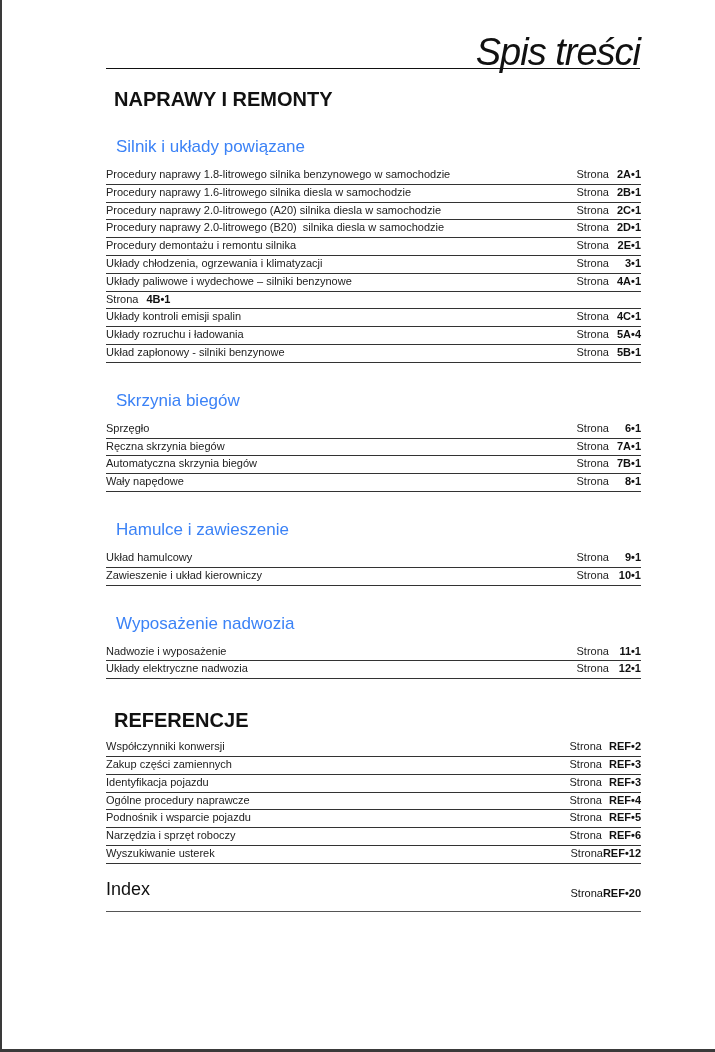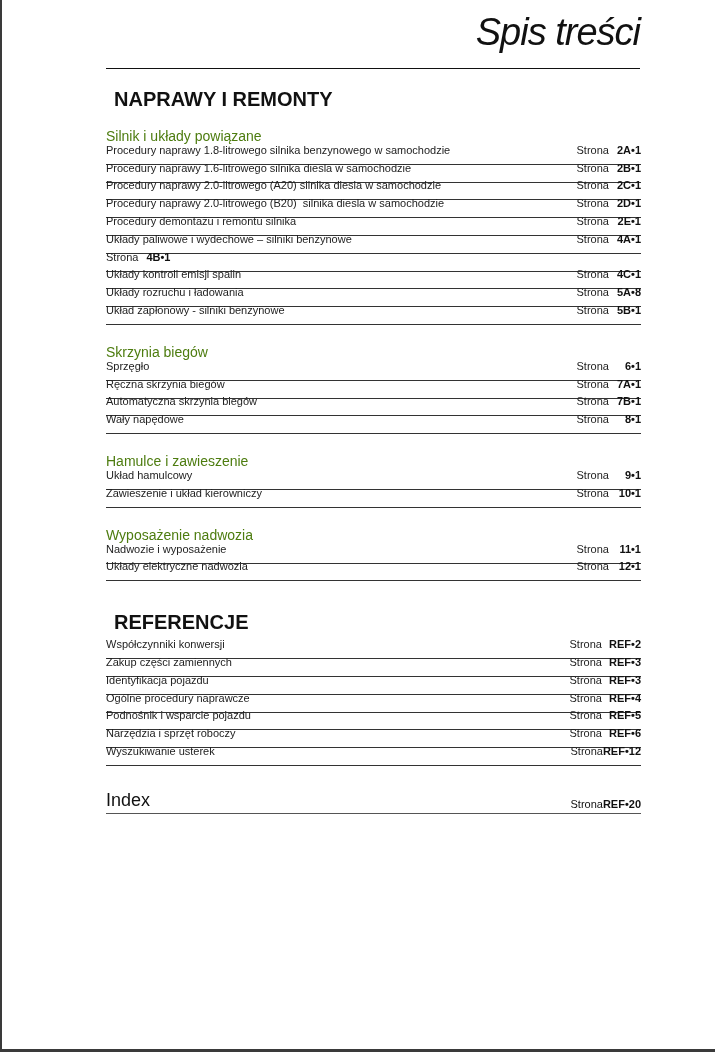--- a/index.html
+++ b/index.html
@@ -3,40 +3,40 @@
 <meta charset="utf-8">
 <style>
   html, body { margin:0; padding:0; }
   body {
     width:715px; height:1052px; background:#ffffff; position:relative; overflow:hidden;
     font-family:"Liberation Sans", sans-serif; color:#111;
   }
   .page-border-left { position:absolute; left:0; top:0; width:2px; height:1052px; background:#3a3a3a; }
   .page-border-bottom { position:absolute; left:0; bottom:0; width:715px; height:3px; background:#3a3a3a; }
   .title {
-    position:absolute; right:75px; top:8px; font-size:38px; font-style:italic;
+    position:absolute; right:75px; top:28px; font-size:38px; font-style:italic;
     letter-spacing:-1px; color:#111; line-height:48px;
   }
   .title-rule { position:absolute; left:106px; top:68px; width:534px; height:1px; background:#111; }
   .content { position:absolute; left:106px; top:78px; width:535px; }
   .part-heading { font-size:20px; font-weight:bold; line-height:26px; margin:8px; color:#111; }
-  .section-heading { font-size:14px; line-height:21px; margin:0; color:#4d7c0f; }
+  .section-heading { font-size:17px; line-height:21px; margin:10px; color:#3b82f6; }
   .row {
-    display:flex; justify-content:space-between; align-items:flex-end;
+    display:flex; justify-content:space-between; align-items:flex-start;
     height:17.8px; border-bottom:1.5px solid #333; box-sizing:border-box;
     font-size:11px; line-height:14px; padding-bottom:7px;
   }
   .row .label { color:#222; white-space:nowrap; }
   .row .page { white-space:nowrap; color:#222; }
   .row .page .num { font-weight:bold; color:#111; display:inline-block; text-align:right; }
   .gap-section { height:17px; }
   .gap-part { height:22px; }
   .index-row {
     display:flex; justify-content:space-between; align-items:flex-end;
-    border-bottom:1.5px solid #555; height:24px; box-sizing:border-box; padding-bottom:3px;
+    border-bottom:1.5px solid #555; height:24px; box-sizing:border-box; padding-bottom:12px;
   }
   .index-row .label { font-size:18px; line-height:20px; }
   .index-row .page { font-size:11px; }
   .index-row .page .num { font-weight:bold;margin-top:48px; }
 </style>
 </head>
 <body>
 
 <div class="page-border-left"></div>
 <div class="page-border-bottom"></div>
@@ -65,33 +65,37 @@
       </div>
     <div class="row">
         <span class="label" style="white-space:pre">Procedury naprawy 2.0-litrowego (B20)  silnika diesla w samochodzie</span>
         <span class="page"><span>Strona</span> <span class="num" style="min-width:29px">2D•1</span></span>
       </div>
     <div class="row">
         <span class="label">Procedury demontażu i remontu silnika</span>
         <span class="page"><span>Strona</span> <span class="num" style="min-width:29px">2E•1</span></span>
       </div>
     <div class="row">
+        <span class="label">Układy chłodzenia, ogrzewania i klimatyzacji</span>
+        <span class="page"><span>Strona</span> <span class="num" style="min-width:29px">3•1</span></span>
+      </div>
+    <div class="row">
         <span class="label">Układy paliwowe i wydechowe – silniki benzynowe</span>
         <span class="page"><span>Strona</span> <span class="num" style="min-width:29px">4A•1</span></span>
       </div>
     <div class="row">
         <span class="page"><span>Strona</span> <span class="num" style="min-width:29px">4B•1</span></span>
       </div>
     <div class="row">
         <span class="label">Układy kontroli emisji spalin</span>
         <span class="page"><span>Strona</span> <span class="num" style="min-width:29px">4C•1</span></span>
       </div>
     <div class="row">
         <span class="label">Układy rozruchu i ładowania</span>
-        <span class="page"><span>Strona</span> <span class="num" style="min-width:29px">5A•8</span></span>
+        <span class="page"><span>Strona</span> <span class="num" style="min-width:29px">5A•4</span></span>
       </div>
     <div class="row">
         <span class="label">Układ zapłonowy - silniki benzynowe</span>
         <span class="page"><span>Strona</span> <span class="num" style="min-width:29px">5B•1</span></span>
       </div>
   </div>
 
   <div class="gap-section"></div>
 
   <div class="section-heading">Skrzynia biegów</div>

